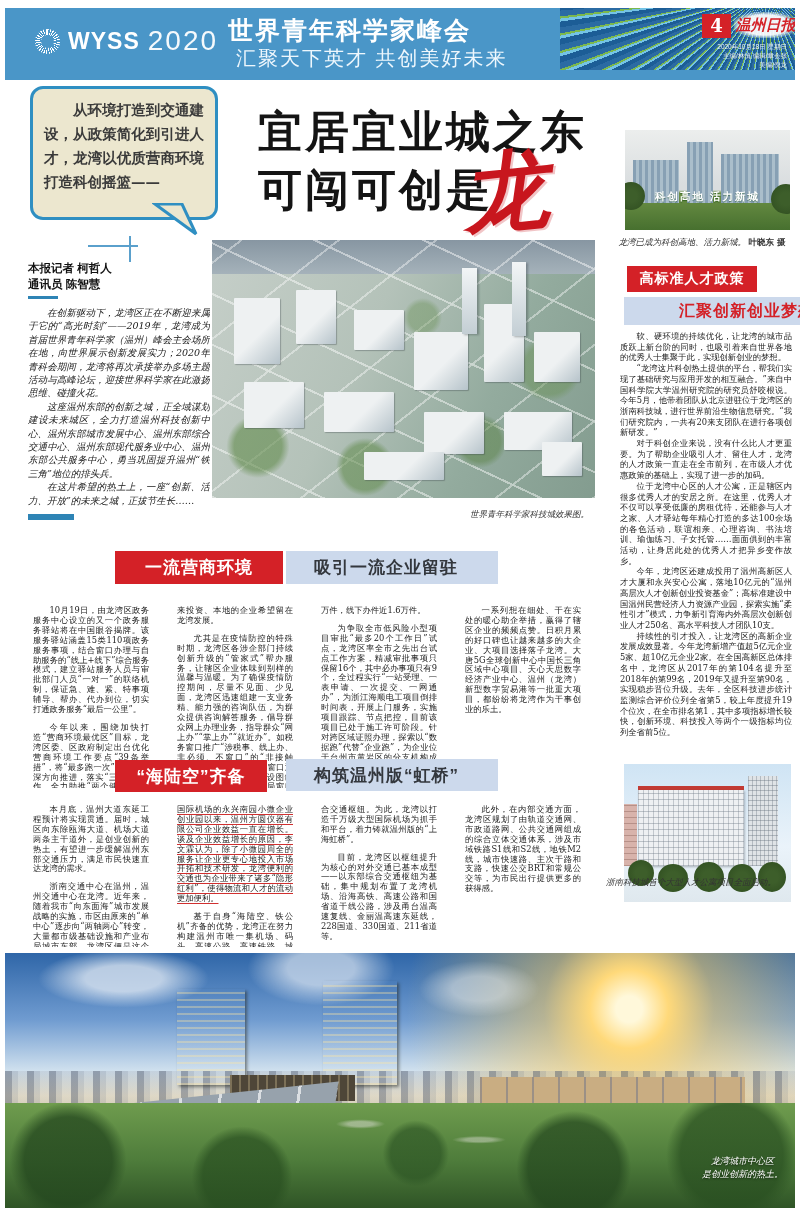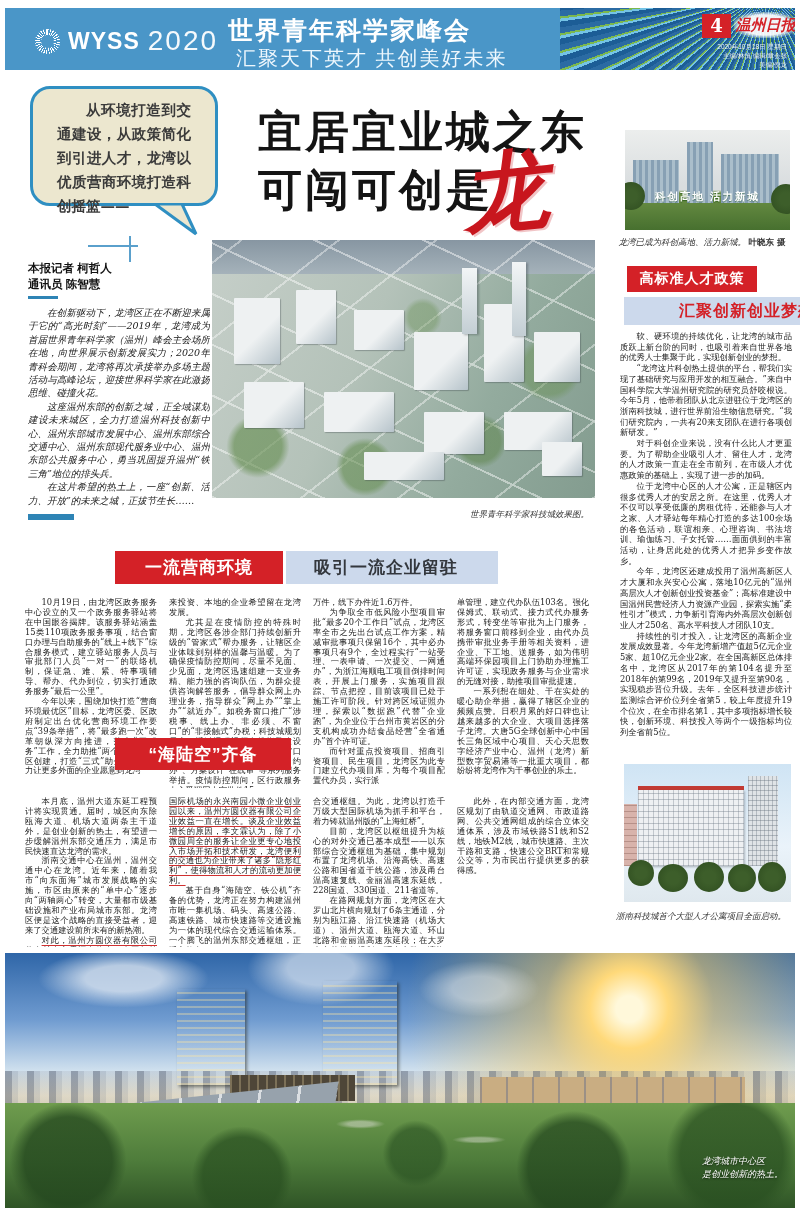--- a/index.html
+++ b/index.html
@@ -1,21 +1,21 @@
 <!DOCTYPE html>
 <html><head>
 <meta charset="utf-8">
 <style>
   html,body{margin:0;padding:0;background:#e8e8e8;}
   #page{position:relative;width:800px;height:1219px;margin:0 auto;background:#fff;
         overflow:hidden;font-family:"DejaVu Serif",serif;outline:1px solid #d5d5d5;}
   .abs{position:absolute;}
 
   
-  .banner{left:5px;top:8px;width:790px;height:62px;background:#4a96c8;overflow:hidden;}
+  .banner{left:5px;top:8px;width:790px;height:72px;background:#4a96c8;overflow:hidden;}
   .fan{right:0;top:0;width:235px;height:62px;
        background:repeating-conic-gradient(from 150deg at 88% -25%,
          #1c5d96 0deg 1.6deg,#74c3e6 1.6deg 2.4deg,#7cb84e 2.4deg 3.0deg,#2b6ba3 3.0deg 4.6deg);}
   .logo{left:30px;top:17px;display:flex;align-items:center;gap:8px;color:#fff;
         font-family:"Liberation Sans",sans-serif;}
   .logo-icon{width:25px;height:25px;border-radius:50%;position:relative;
         background:repeating-conic-gradient(#fff 0 5deg,rgba(255,255,255,0) 5deg 13deg);}
   .logo-icon:after{content:"";position:absolute;left:6px;top:6px;right:6px;bottom:6px;
         border-radius:50%;background:#4a96c8;}
   .logo-wyss{font-size:23px;font-weight:bold;letter-spacing:1px;}
@@ -27,22 +27,22 @@
   .pagenum{left:697px;top:6px;width:29px;height:24px;background:#d42127;color:#fff;
         font-size:18px;font-weight:bold;text-align:center;line-height:24px;
         font-family:"DejaVu Serif",serif;}
   .masthead{left:729px;top:4px;width:63px;height:26px;color:#d42127;font-weight:bold;
         font-size:15px;line-height:26px;text-align:center;font-style:italic;
         background:radial-gradient(ellipse at 50% 50%,rgba(255,255,255,.92) 55%,rgba(255,255,255,0) 78%);}
   .dates{right:8px;top:34px;color:#f2f8fc;font-size:6.5px;line-height:9px;text-align:right;
         font-family:"Liberation Sans",sans-serif;text-shadow:0 0 2px rgba(20,60,100,.7);}
 
   
-  .bubble{left:30px;top:86px;width:188px;height:120px;background:#ece7cf;border:3px solid #2f8fc2;
-        border-radius:20px;padding:9px 24px;box-sizing:border-box;}
+  .bubble{left:30px;top:86px;width:188px;height:134px;background:#ece7cf;border:3px solid #2f8fc2;
+        border-radius:13px;padding:9px 11px;box-sizing:border-box;}
   .bubble p{margin:0;text-indent:2em;font-size:14.5px;line-height:24px;font-weight:bold;
         color:#3a3a3a;text-align:justify;}
   .tail{left:152px;top:203px;}
   .cross-h{left:88px;top:245px;width:50px;height:2px;background:#5aa0cc;}
   .cross-v{left:129px;top:236px;width:2px;height:26px;background:#5aa0cc;}
   .hl{left:258px;color:#141414;font-size:44px;font-weight:900;letter-spacing:3px;
         font-family:"Liberation Sans",sans-serif;}
   .hl1{top:103px;} .hl2{top:161px;}
   .brush{left:468px;top:130px;width:160px;color:#c8161e;font-size:86px;font-weight:bold;
         font-style:italic;transform:rotate(-6deg);font-family:"DejaVu Serif",serif;
@@ -85,21 +85,21 @@
   .apt-slab{position:absolute;left:14px;top:26px;width:106px;height:76px;background:#eef0f2;
         box-shadow:1px 1px 2px rgba(80,90,100,.4);
         background-image:repeating-linear-gradient(0deg,rgba(110,122,134,.4) 0 1px,rgba(0,0,0,0) 1px 6px),
                          repeating-linear-gradient(90deg,rgba(110,122,134,.35) 0 1px,rgba(0,0,0,0) 1px 5px);}
   .apt-strip{position:absolute;left:14px;top:22px;width:106px;height:4px;background:#c23a33;}
   .apt-tower{position:absolute;left:124px;top:12px;width:30px;height:90px;background:#dfe3e6;
         background-image:repeating-linear-gradient(0deg,rgba(100,112,124,.4) 0 1px,rgba(0,0,0,0) 1px 5px),
                          repeating-linear-gradient(90deg,rgba(100,112,124,.35) 0 1px,rgba(0,0,0,0) 1px 4px);}
   .apt-pink{position:absolute;left:0;top:40px;width:13px;height:62px;background:#d8b3ab;
         background-image:repeating-linear-gradient(0deg,rgba(120,80,70,.35) 0 1px,rgba(0,0,0,0) 1px 6px);}
-  .apt-cap{left:606px;top:910px;width:190px;text-align:center;}
+  .apt-cap{left:606px;top:876px;width:190px;}
 
   .pano{left:5px;top:953px;width:790px;height:255px;
         background:linear-gradient(180deg,#2f66a8 0%,#6f9bd0 26%,#cfe0ee 46%,#f3e8cc 56%,#e8ddbd 60%);}
   .pano-sun{position:absolute;inset:0;
         background:radial-gradient(circle at 79% 22%,#fff8da 0 2%,#ffd97a 6%,rgba(255,205,90,.5) 13%,rgba(255,205,90,0) 34%);}
   .pano-cloud{position:absolute;inset:0;opacity:.8;
         background:radial-gradient(ellipse at 15% 10%,rgba(255,255,255,.8) 0 4%,rgba(255,255,255,0) 9%),
                    radial-gradient(ellipse at 40% 6%,rgba(255,255,255,.7) 0 5%,rgba(255,255,255,0) 11%),
                    radial-gradient(ellipse at 60% 14%,rgba(255,255,255,.5) 0 4%,rgba(255,255,255,0) 9%);}
   .pano-sky{position:absolute;left:0;top:118px;width:790px;height:36px;
@@ -118,21 +118,21 @@
         background:radial-gradient(circle at 8% 55%,rgba(35,70,30,.75) 0 6%,rgba(0,0,0,0) 8%),
                    radial-gradient(circle at 30% 70%,rgba(40,78,32,.7) 0 7%,rgba(0,0,0,0) 9%),
                    radial-gradient(circle at 52% 48%,rgba(44,84,36,.65) 0 6%,rgba(0,0,0,0) 8%),
                    radial-gradient(circle at 72% 62%,rgba(35,70,30,.7) 0 8%,rgba(0,0,0,0) 10%),
                    radial-gradient(circle at 92% 50%,rgba(40,78,32,.7) 0 7%,rgba(0,0,0,0) 9%),
                    radial-gradient(ellipse at 45% 20%,rgba(210,214,200,.55) 0 2%,rgba(0,0,0,0) 4%),
                    radial-gradient(ellipse at 60% 35%,rgba(210,214,200,.5) 0 2%,rgba(0,0,0,0) 4%);}
   .pano-constr{position:absolute;left:475px;top:124px;width:265px;height:38px;background:#c9ad82;
         background-image:repeating-linear-gradient(90deg,rgba(70,90,140,.35) 0 2px,rgba(0,0,0,0) 2px 26px);}
   .pano-cap{position:absolute;right:12px;bottom:28px;color:#fff;font-size:9px;line-height:12.5px;
-        text-align:left;font-style:italic;text-shadow:0 1px 2px rgba(0,0,0,.65);}
+        text-align:center;font-style:italic;text-shadow:0 1px 2px rgba(0,0,0,.65);}
 
   
   .byline{left:28px;top:260px;font-family:"Liberation Sans",sans-serif;font-size:11.5px;
         font-weight:bold;color:#111;line-height:16px;}
   .byrule{left:28px;top:296px;width:30px;height:3px;background:#2e84b5;}
   .intro{left:28px;top:306px;width:182px;height:204px;overflow:hidden;}
   .intro p{margin:0;font-size:9.5px;line-height:13.4px;font-style:italic;color:#1a1a1a;
         text-align:justify;text-indent:2em;}
   .endbar{left:28px;top:514px;width:46px;height:6px;background:#2e84b5;}
 
@@ -145,21 +145,21 @@
         letter-spacing:1px;font-family:"Liberation Sans",sans-serif;padding-left:39px;}
   .t-body{left:620px;top:331px;width:172px;height:428px;overflow:hidden;}
   .t-body p{margin:0;font-size:8.3px;line-height:10.7px;color:#222;text-align:justify;text-indent:2em;}
 
   
   .hdr{height:33px;display:flex;align-items:center;font-size:17px;font-weight:bold;
         letter-spacing:1px;font-family:"Liberation Sans",sans-serif;}
   .hdr-red{background:#d42127;color:#fff;justify-content:center;}
   .hdr-blue{background:#ccd9ec;color:#33373d;padding-left:28px;box-sizing:border-box;}
   .colgrp{overflow:hidden;}
-  .colgrp p{margin:0;font-size:8.3px;line-height:9.9px;color:#222;text-align:justify;}
+  .colgrp p{margin:8px;font-size:8.3px;line-height:9.9px;color:#222;text-align:justify;}
   .ind{text-indent:2em;}
   .ul-red{text-decoration:underline;text-decoration-color:#d03030;text-decoration-thickness:1px;text-underline-offset:1.5px;}
 </style>
 </head>
 <body>
 
 <div id="page">
 
   <div class="abs banner">
     <div class="abs fan"></div>
@@ -259,25 +259,25 @@
   <div class="abs colgrp" style="left:169px;top:598px;width:132px;height:190px">
     <p>来投资、本地的企业希望留在龙湾发展。</p>
     <p class="ind">尤其是在疫情防控的特殊时期，龙湾区各涉企部门持续创新升级的“管家式”帮办服务，让辖区企业体味到别样的温馨与温暖。为了确保疫情防控期间，尽量不见面、少见面，龙湾区迅速组建一支业务精、能力强的咨询队伍，为群众提供咨询解答服务，倡导群众网上办理业务，指导群众“网上办”“掌上办”“就近办”。如税务窗口推广“涉税事、线上办、非必须、不窗口”的“非接触式”办税；科技城规划局窗口通过远程视频在线指导建设图纸修改和材料审核；交通局窗口推出了“线上办”“热线办”“预约办”、方案设计“在线审”等系列服务举措。疫情防控期间，区行政服务中心受理网上审批件15</p>
   </div>
   <div class="abs colgrp" style="left:313px;top:598px;width:132px;height:190px">
     <p>万件，线下办件近1.6万件。</p>
     <p class="ind">为争取全市低风险小型项目审批“最多20个工作日”试点，龙湾区率全市之先出台试点工作方案，精减审批事项只保留16个，其中必办事项只有9个，全过程实行“一站受理、一表申请、一次提交、一网通办”，为浙江海顺电工项目倒排时间表，开展上门服务，实施项目跟踪、节点把控，目前该项目已处于施工许可阶段。针对跨区域证照办理，探索以“数据跑”代替“企业跑”，为企业位于台州市黄岩区的分支机构成功办结食品经营“全省通办”首个许可证。</p>
     <p class="ind">而针对重点投资项目、招商引资项目、民生项目，龙湾区为此专门建立代办项目库，为每个项目配置代办员，实行派</p>
   </div>
   <div class="abs colgrp" style="left:457px;top:598px;width:132px;height:190px">
-    <p>单管理，建立代办队伍103名。强化保姆式、联动式、接力式代办服务形式，转变坐等审批为上门服务，将服务窗口前移到企业，由代办员携带审批业务手册等相关资料，进企业、下工地、送服务，如为伟明高端环保园项目上门协助办理施工许可证，实现政务服务与企业需求的无缝对接，助推项目审批提速。</p>
     <p class="ind">一系列想在细处、干在实处的暖心助企举措，赢得了辖区企业的频频点赞。日积月累的好口碑也让越来越多的大企业、大项目选择落子龙湾。大唐5G全球创新中心中国长三角区域中心项目、天心天思数字经济产业中心、温州（龙湾）新型数字贸易港等一批重大项目，都纷纷将龙湾作为干事创业的乐土。</p>
   </div>
 
-  <div class="abs hdr hdr-red" style="left:115px;top:738px;width:176px;height:32px">“海陆空”齐备</div>
+  <div class="abs hdr hdr-red" style="left:115px;top:760px;width:152px;height:32px">“海陆空”齐备</div>
+  <div class="abs hdr hdr-blue" style="left:286px;top:759px;width:212px;height:32px">构筑温州版“虹桥”</div>
   <div class="abs colgrp" style="left:25px;top:797px;width:132px;height:150px">
     <p class="ind">本月底，温州大道东延工程预计将实现贯通。届时，城区向东除瓯海大道、机场大道两条主干道外，是创业创新的热土，有望进一步缓解温州东部交通压力，满足市民快速直达龙湾的需求。</p>
     <p class="ind">浙南交通中心在温州，温州交通中心在龙湾。近年来，随着我市“向东面海”城市发展战略的实施，市区由原来的“单中心”逐步向“两轴两心”转变，大量都市级基础设施和产业布局城市东部。龙湾区便是这个战略的直接受益者，迎来了交通建设前所未有的新热潮。</p>
     <p class="ind ul-red">对此，温州方圆仪器有限公司董事长李文霖深有体会。自三年前入驻毗邻龙湾</p>
   </div>
   <div class="abs colgrp" style="left:169px;top:797px;width:132px;height:150px">
     <p class="ul-red">国际机场的永兴南园小微企业创业园以来，温州方圆仪器有限公司企业效益一直在增长。谈及企业效益增长的原因，李文霖认为，除了小微园周全的服务让企业更专心地投入市场开拓和技术研发，龙湾便利的交通也为企业带来了诸多“隐形红利”，使得物流和人才的流动更加便利。</p>
     <p class="ind">基于自身“海陆空、铁公机”齐备的优势，龙湾正在努力构建温州市唯一集机场、码头、高速公路、高速铁路、城市快速路等交通设施为一体的现代综合交通运输体系。一个腾飞的温州东部交通枢纽，正呼之欲出。</p>
 
   </div>

